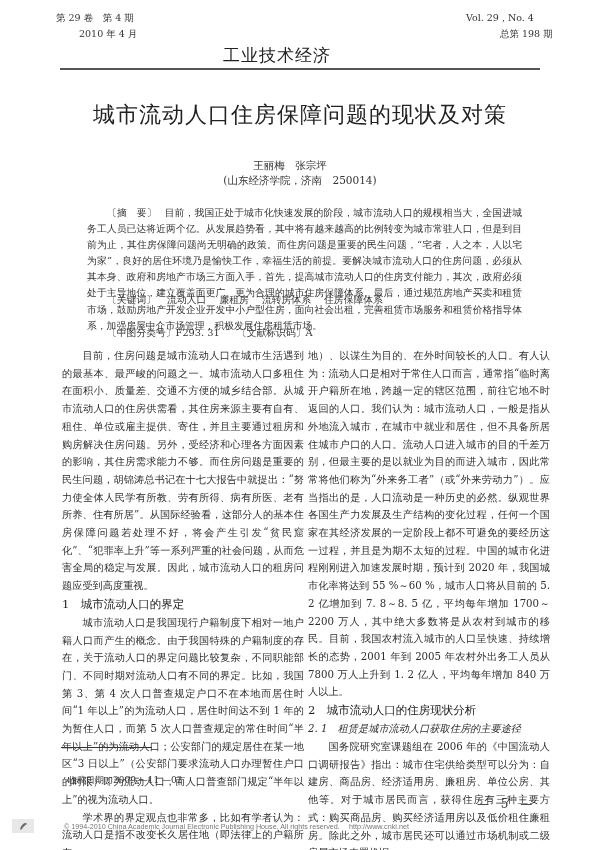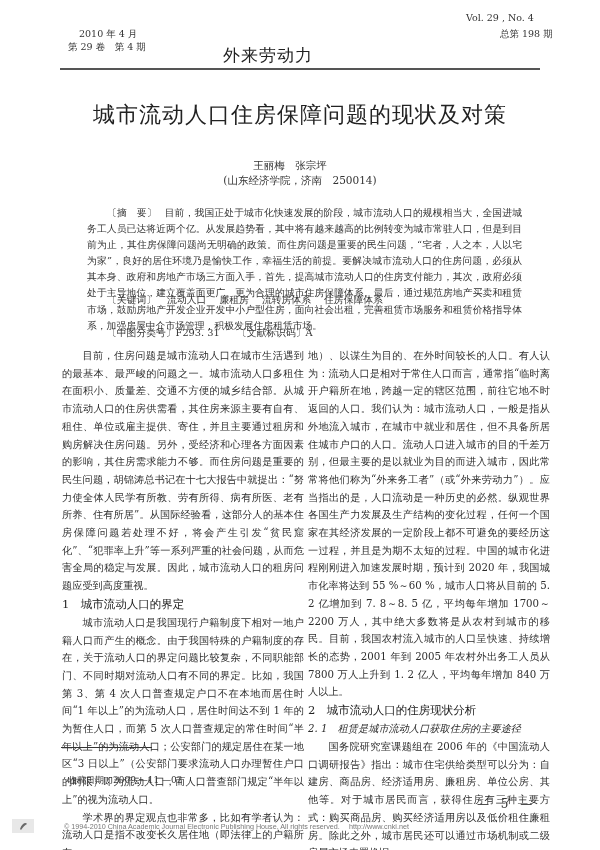--- a/index.html
+++ b/index.html
@@ -22,23 +22,23 @@
   .subsec { font-size:10.2px; line-height:18px; text-indent:0 !important; white-space:nowrap;font-style:italic; }
   .fn-rule { position:absolute; left:61px; top:747px; width:91px; height:1px; background:#333; }
   .received { left:68px; top:774px; font-size:9px; color:#333; white-space:nowrap; }
   .pagenum { left:477px; top:797px; font-size:12px; color:#333; white-space:nowrap; letter-spacing:4px; }
   .copyright { left:64px; top:822px; font-size:7.2px; color:#777; white-space:nowrap; font-family:"Liberation Sans", sans-serif; }
   .cnki-icon { left:12px; top:818px; width:22px; height:14px; }
 </style>
 </head>
 <body>
 
-<div class="abs hdr-small" style="left:68px;top:10px;margin-top:29px;">第 29 卷　第 4 期</div>
+<div class="abs hdr-small" style="left:56px;top:10px;">第 29 卷　第 4 期</div>
 <div class="abs hdr-small" style="left:79px;top:26px;">2010 年 4 月</div>
-<div class="abs journal" style="left:223px;top:44px;">外来劳动力</div>
+<div class="abs journal" style="left:223px;top:44px;">工业技术经济</div>
 <div class="abs hdr-small" style="left:466px;top:10px;text-align:right;">Vol. 29 , No. 4</div>
 <div class="abs hdr-small" style="left:500px;top:26px;">总第 198 期</div>
 <div class="rule"></div>
 
 <div class="abs title">城市流动人口住房保障问题的现状及对策</div>
 <div class="abs authors">王丽梅　张宗坪</div>
 <div class="abs affil">(山东经济学院，济南　250014)</div>
 
 <div class="abs abstract">
   <span class="lbl">〔摘　要〕</span><span>目前，我国正处于城市化快速发展的阶段，城市流动人口的规模相当大，全国进城务工人员已达将近两个亿。从发展趋势看，其中将有越来越高的比例转变为城市常驻人口，但是到目前为止，其住房保障问题尚无明确的政策。而住房问题是重要的民生问题，“宅者，人之本，人以宅为家”，良好的居住环境乃是愉快工作，幸福生活的前提。要解决城市流动人口的住房问题，必须从其本身、政府和房地产市场三方面入手，首先，提高城市流动人口的住房支付能力，其次，政府必须处于主导地位，建立覆盖面更广、更为合理的城市住房保障体系。最后，通过规范房地产买卖和租赁市场，鼓励房地产开发企业开发中小户型住房，面向社会出租，完善租赁市场服务和租赁价格指导体系，加强房屋中介市场管理，积极发展住房租赁市场。</span>

